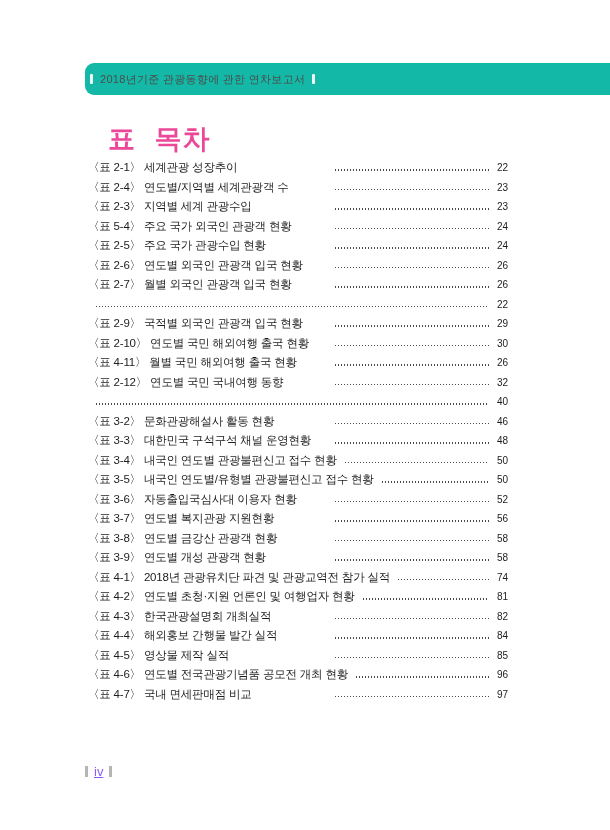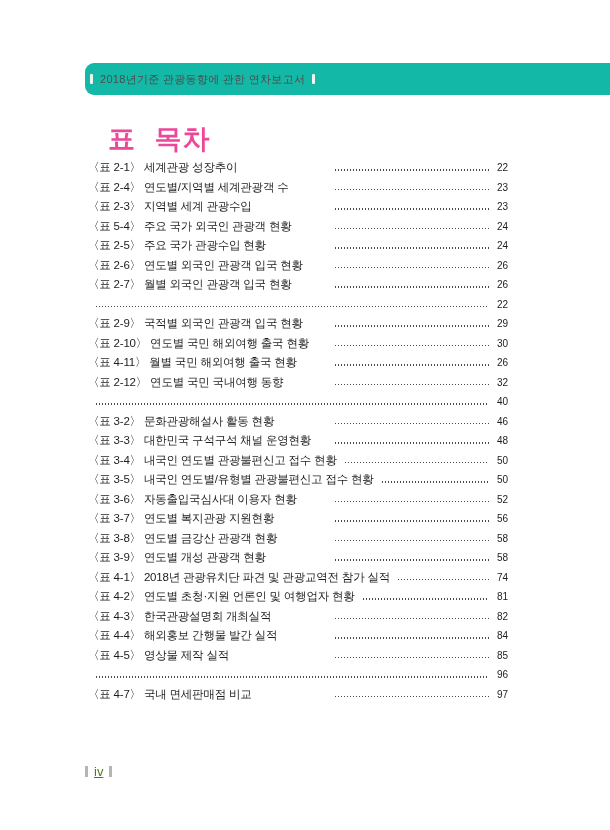--- a/index.html
+++ b/index.html
@@ -92,21 +92,21 @@
     display: flex;
     align-items: center;
   }
   .ftick {
     width: 3px; height: 11px;
     background: #b5b5b5;
   }
   .pageno {
     margin: 0 6px;
     font-size: 13px;
-    color: #4d7c0f;
+    color: #8b5cf6;
     text-decoration: underline;
   }
 </style>
 </head>
 <body>
 
 <div class="doc">
 
   <div class="header-bar">
     <span class="tick left"></span>
@@ -266,20 +266,21 @@
       <span class="pnum">84</span>
     </div>
 
     <div class="row">
       <span class="label">〈표 4-5〉 영상물 제작 실적</span>
       <span class="leader"></span>
       <span class="pnum">85</span>
     </div>
 
     <div class="row">
+      <span class="label">〈표 4-6〉 연도별 전국관광기념품 공모전 개최 현황</span>
       <span class="leader"></span>
       <span class="pnum">96</span>
     </div>
 
     <div class="row">
       <span class="label">〈표 4-7〉 국내 면세판매점 비교</span>
       <span class="leader"></span>
       <span class="pnum">97</span>
     </div>
 

